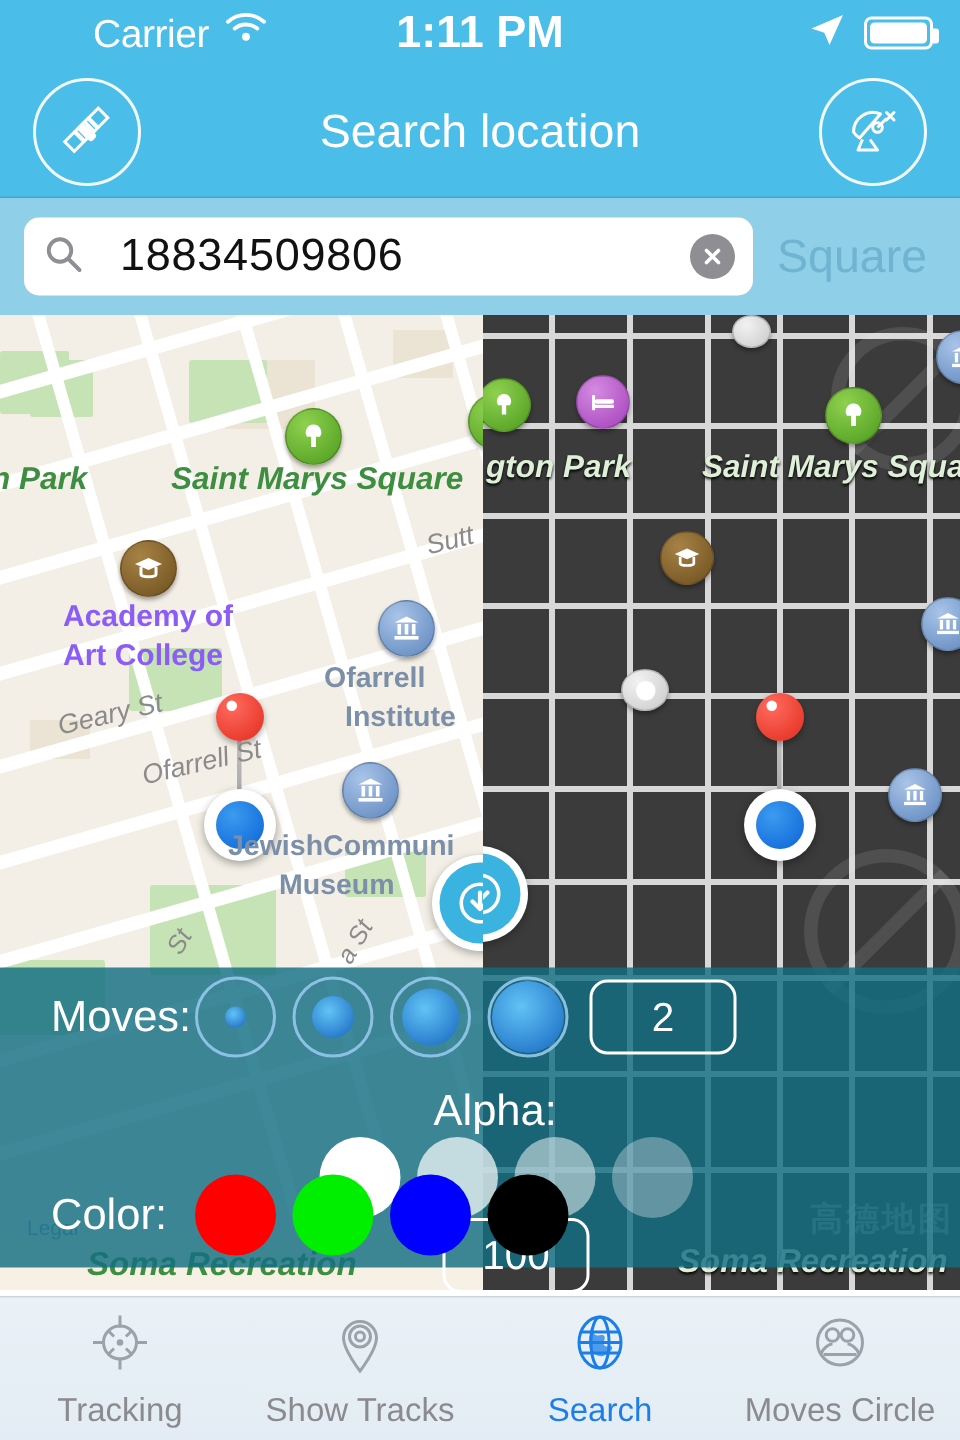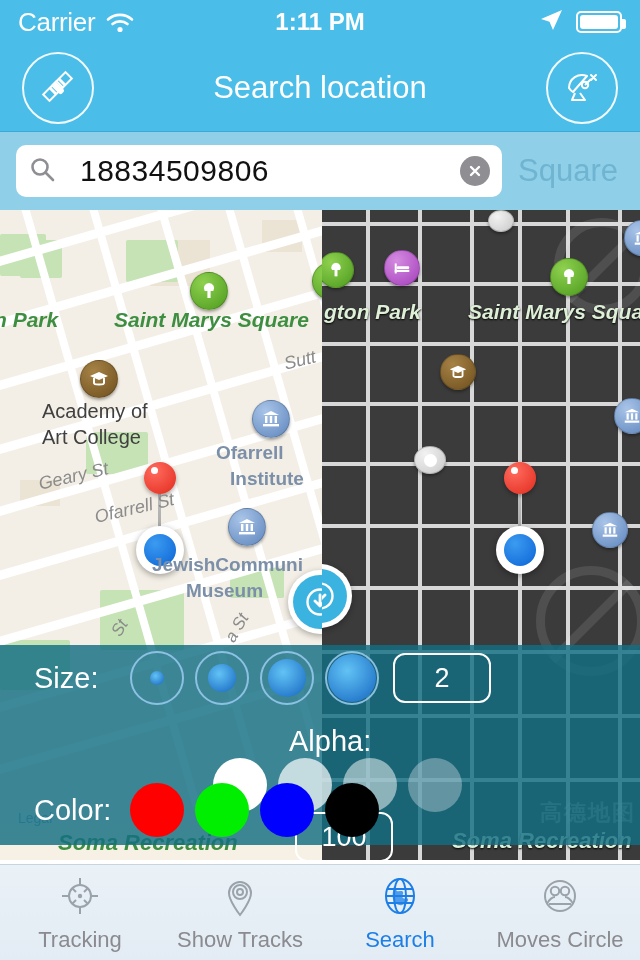--- a/index.html
+++ b/index.html
@@ -11,24 +11,24 @@
     position:relative;
   }
   #app { position:absolute; inset:0; width:640px; height:960px; overflow:hidden; }
 
   
   .statusbar {
     position:absolute; top:0; left:0; width:640px; height:44px;
     background:#4ABDE8; color:#fff;
     display:flex; align-items:center; padding:0 18px;
   }
-  .sb-left { display:flex; align-items:flex-end; gap:10px; flex:1; }
+  .sb-left { display:flex; align-items:flex-start; gap:10px; flex:1;margin-left:44px; }
   .sb-carrier { font-size:26px; letter-spacing:-0.3px; }
   .sb-center { position:absolute; left:0; right:0; text-align:center;
-               font-size:24px; font-weight:bold; pointer-events:none; }
+               font-size:30px; font-weight:bold; pointer-events:none; }
   .sb-right { display:flex; align-items:center; gap:12px; flex:1;
               justify-content:flex-end; position:relative; z-index:2; }
   .batt { width:46px; height:22px; border:2px solid #fff; border-radius:5px; position:relative; }
   .batt::after { content:""; position:absolute; right:-6px; top:6px; width:4px; height:10px;
                  background:#fff; border-radius:0 2px 2px 0; }
 
   
   .navbar {
     position:absolute; top:44px; left:0; width:640px; height:88px;
     background:#4ABDE8; display:flex; align-items:center;
@@ -60,21 +60,21 @@
   .map { position:relative; overflow:hidden; }
   .map-light { width:322px; height:650px; background:#F3EFE6; }
   .map-dark  { width:318px; height:650px; background:#3B3B3B; }
 
   
   .lroad { position:absolute; background:#FFFFFF; }
   .lblock { position:absolute; background:#E8E0CE; opacity:.75; }
   .lgreen { position:absolute; background:#C5E3B4; border-radius:2px; }
   .llabel { position:absolute; font-style:italic; white-space:nowrap; }
   .lbl-park { color:#3E8E41; font-weight:bold; }
-  .lbl-poi  { color:#404040; font-weight:normal; font-style:normal; }
+  .lbl-poi  { color:#8b5cf6; font-weight:bold; font-style:normal; }
   .lbl-mus  { color:#7C8FA8; font-weight:bold; font-style:normal; }
   .lbl-st   { color:#8B8B8B; font-style:italic; }
 
   
   .droad { position:absolute; background:#D8D8D8; }
   .dlabel { position:absolute; font-style:italic; font-weight:bold; white-space:nowrap;
             color:#DFF0D8; text-shadow:0 1px 2px #000; }
   .no-entry { position:absolute; border:9px solid rgba(255,255,255,.10); border-radius:50%; }
   .no-entry::after { content:""; position:absolute; left:-9px; top:50%; width:calc(100% + 18px);
                      height:9px; background:rgba(255,255,255,.10); transform:rotate(-45deg);
@@ -435,21 +435,21 @@
       <div class="dlabel" style="font-size:21px;left:2px;top:90px;">gton Park</div>
       <div class="dlabel" style="font-size:21px;left:146px;top:90px;">Saint Marys Squa</div>
       <div class="dlabel" style="font-size:22px;left:130px;top:618px;">Soma Recreation</div>
       <div class="watermark" style="left:218px;top:588px;">高德地图</div>
     </div>
   </div>
 
   <div class="panel">
 
     <div class="prow" style="top:0;">
-      <div class="prow-label">Size:</div>
+      <div class="prow-label">Moves:</div>
       <div class="swatches">
         <div class="sw sw-ring">
             <i style="width:14px;height:14px;"></i>
           </div>
         <div class="sw sw-ring">
             <i style="width:28px;height:28px;"></i>
           </div>
         <div class="sw sw-ring">
             <i style="width:38px;height:38px;"></i>
           </div>

